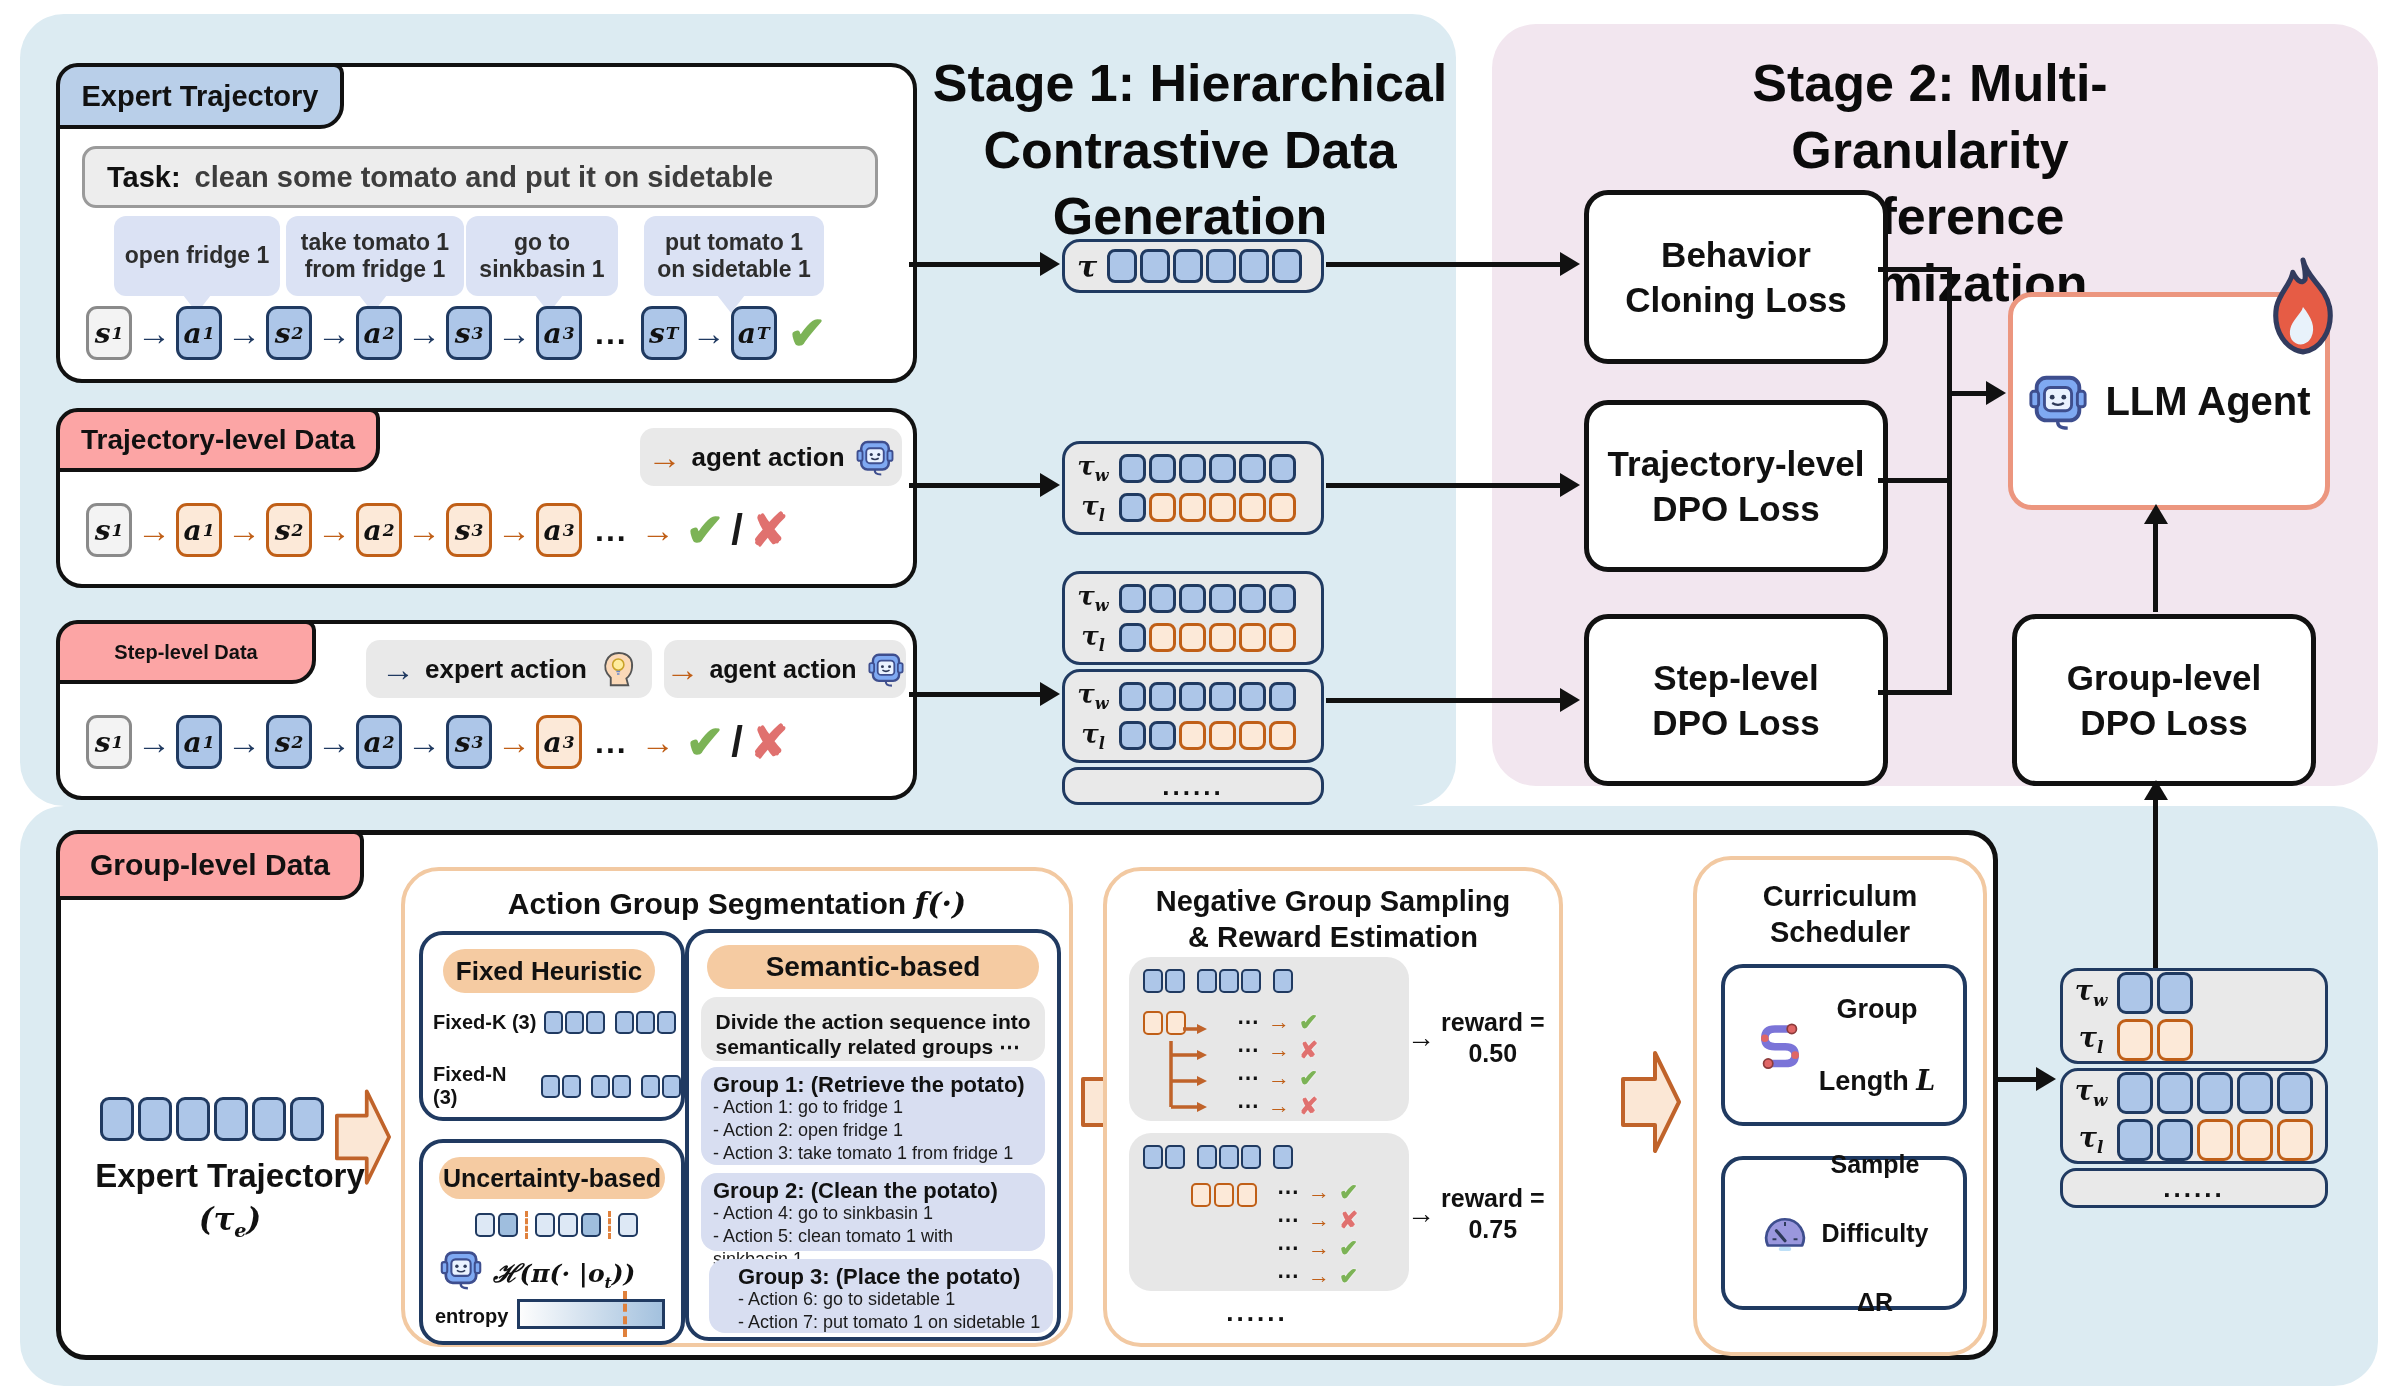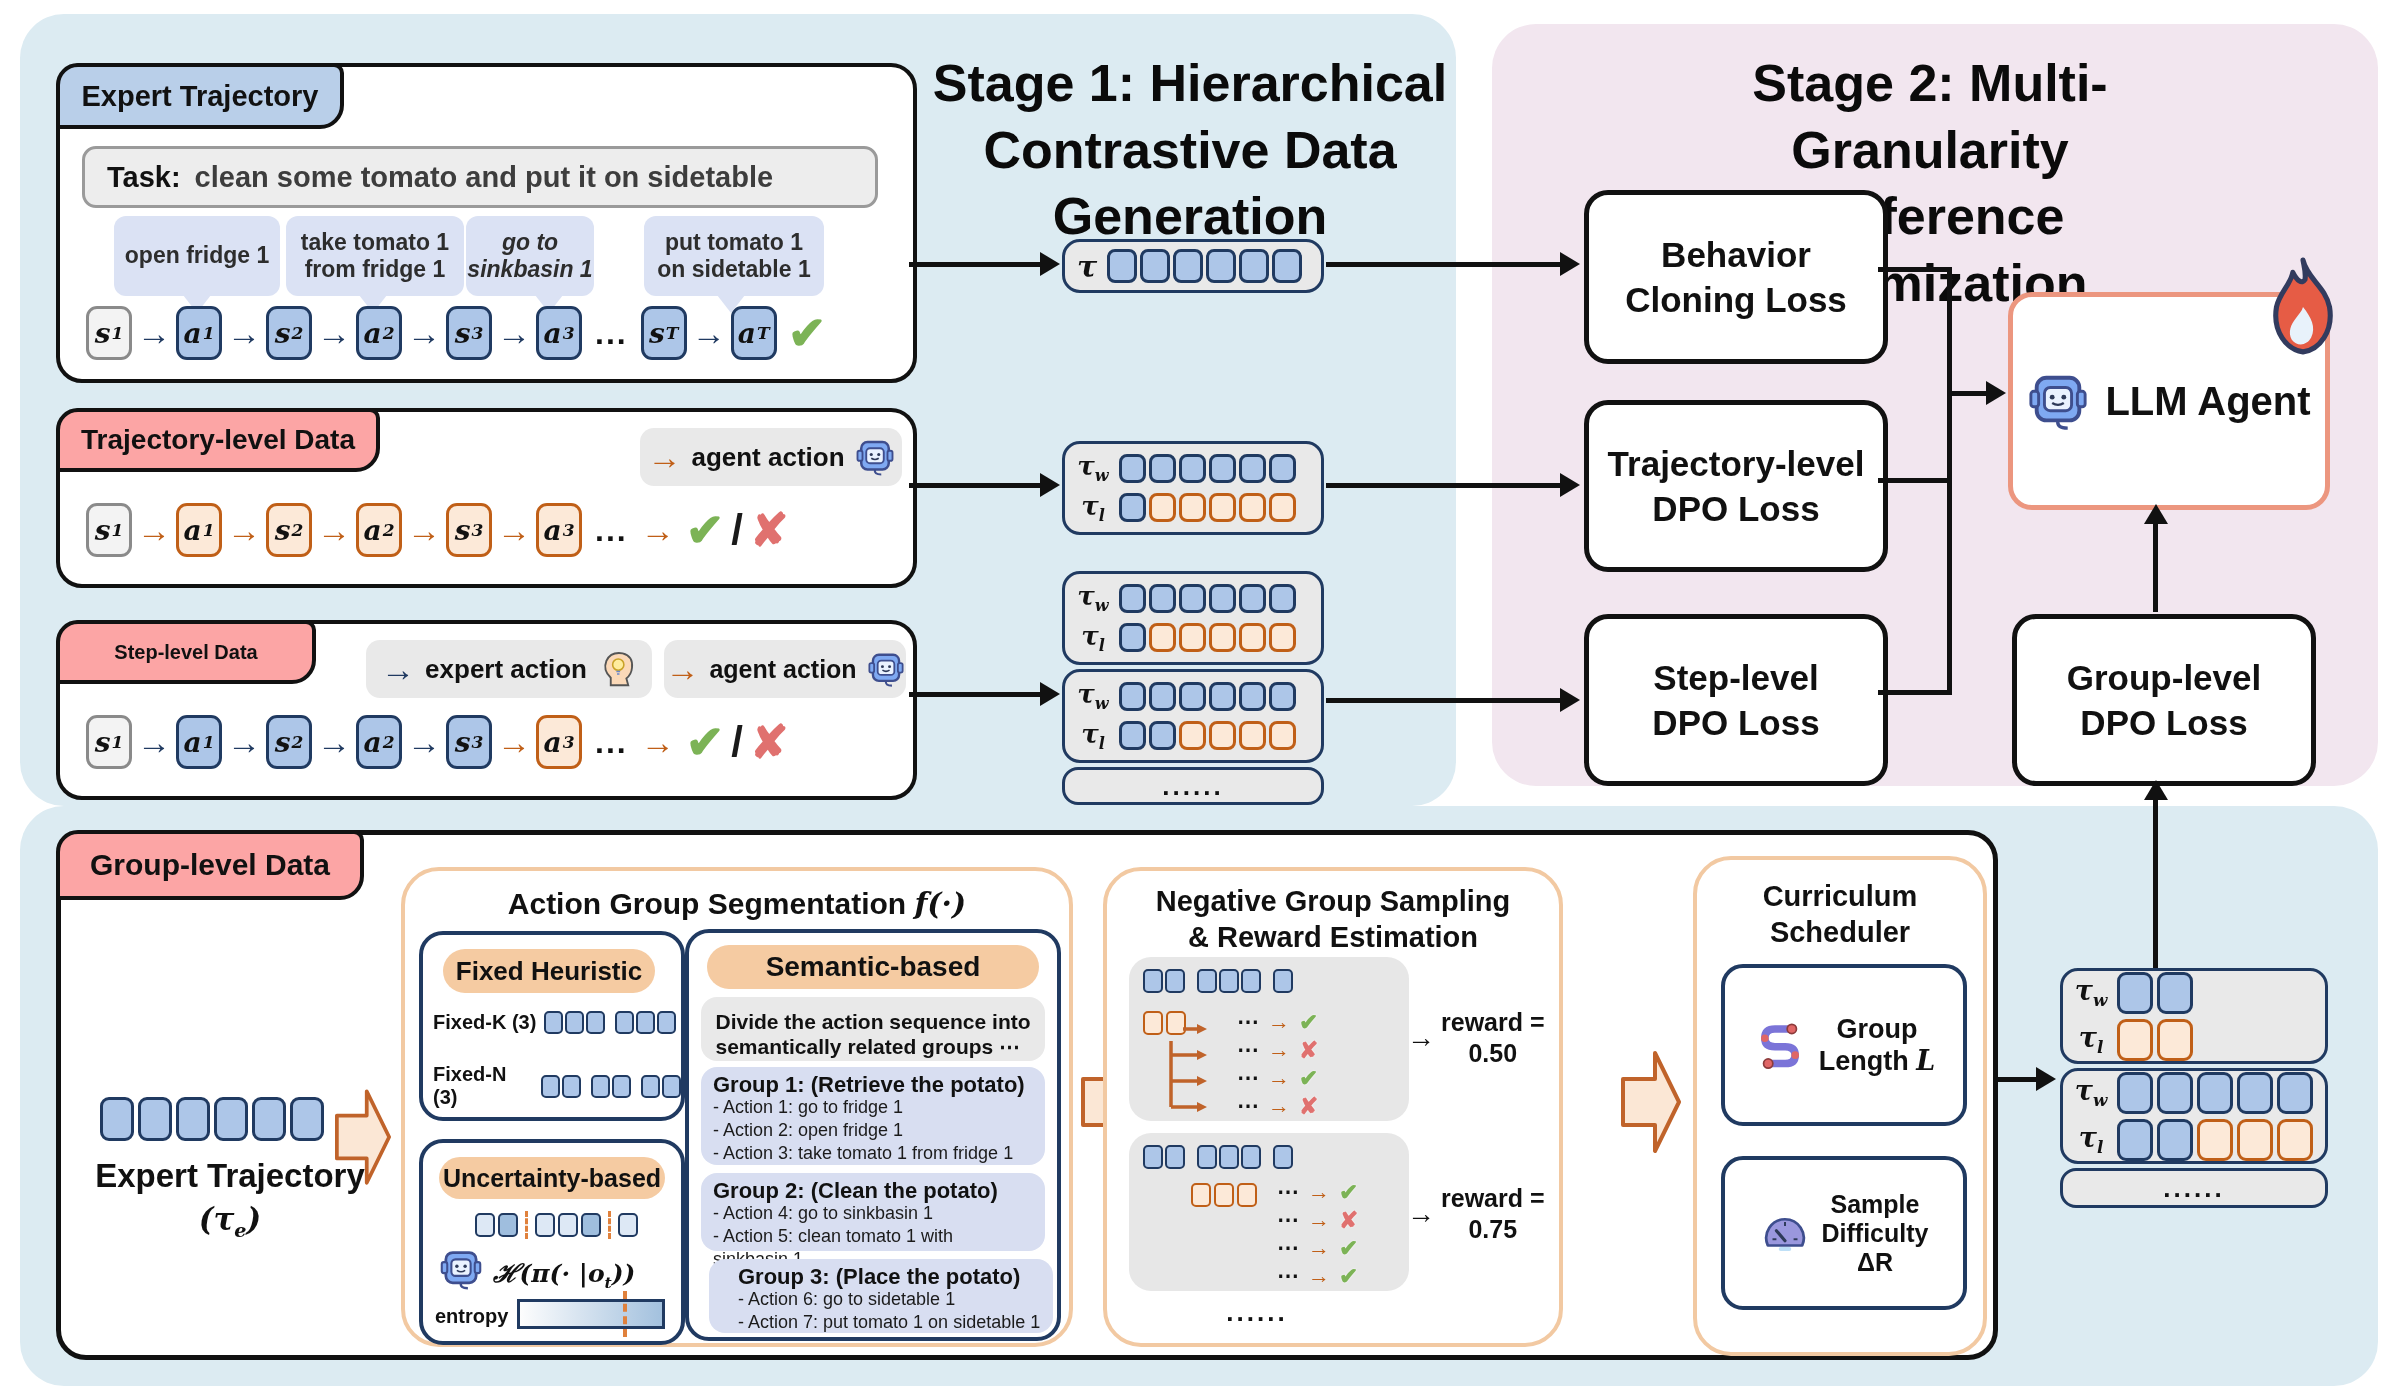--- a/index.html
+++ b/index.html
@@ -90,21 +90,21 @@
   .gchip{position:absolute;background:#d8def1;border-radius:16px;padding:6px 12px;box-sizing:border-box;}
   .gchip .gt{font-weight:bold;font-size:22px;line-height:23px;}
   .gchip .ga{font-size:18px;line-height:23px;color:#1b1b1b;}
   .pchip{position:absolute;background:#e9e9e9;border-radius:16px;display:flex;align-items:center;gap:8px;
          padding:4px 8px;box-sizing:border-box;font-weight:bold;font-size:21px;line-height:1.2;white-space:pre-line;}
   .entbar{position:absolute;height:30px;border:3px solid #203a61;background:linear-gradient(to right,#fdfdfd,#a3c1de);box-sizing:border-box;}
   .dashline{position:absolute;width:0;border-left:4px dashed #e0813c;}
   .iconbox{position:absolute;background:#fff;border:4px solid #203a61;border-radius:22px;display:flex;align-items:center;
            justify-content:center;gap:12px;font-weight:bold;text-align:center;}
   .flame,.flow{position:absolute;}
-  .ctext{display:flex;flex-direction:column;align-items:center;}
+  .ctext{display:flex;flex-direction:column;align-items:center;gap:40px;}
 </style>
 </head>
 <body>
 
 <div class="canvas">
 
   <div class="panel p-blue" style="left:20px;top:14px;width:1436px;height:792px;"></div>
   <div class="panel p-pink" style="left:1492px;top:24px;width:886px;height:762px;"></div>
   <div class="panel p-blue" style="left:20px;top:806px;width:2358px;height:580px;"></div>
 
@@ -118,21 +118,21 @@
   </div>
 
   <div class="wbox" style="left:56px;top:63px;width:853px;height:312px;">
     <div class="taskbar" style="left:22px;top:79px;width:746px;height:56px;">
       <span>Task:</span>
       <span class="task-text">clean some tomato and put it on sidetable</span>
     </div>
     <div class="bubble" style="left:54px;top:149px;width:166px;height:80px;">open fridge 1</div>
     <div class="bubble" style="left:226px;top:149px;width:178px;height:80px;">take tomato 1
 from fridge 1</div>
-    <div class="bubble" style="left:406px;top:149px;width:128px;height:80px;font-style:italic;">go to
+    <div class="bubble" style="left:406px;top:149px;width:152px;height:80px;">go to
 sinkbasin 1</div>
     <div class="bubble" style="left:584px;top:149px;width:180px;height:80px;">put tomato 1
 on sidetable 1</div>
     <div class="ptr" style="left:123px;top:228px;"></div>
     <div class="ptr" style="left:299px;top:228px;"></div>
     <div class="ptr" style="left:475px;top:228px;"></div>
     <div class="ptr" style="left:657px;top:228px;"></div>
     <div class="seq" style="left:26px;top:236px;width:810px;height:60px;">
         <span class="sblock gray">
           <i>s</i>

